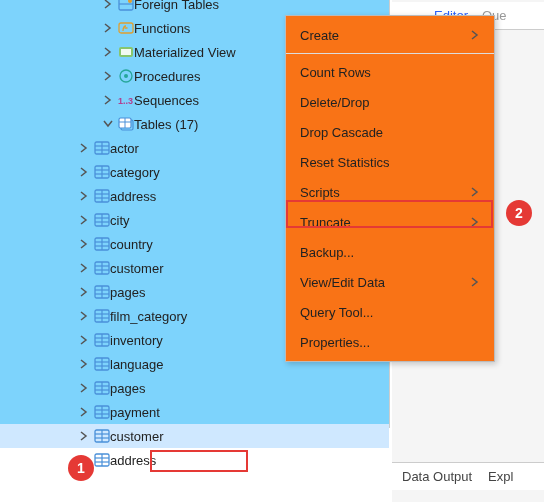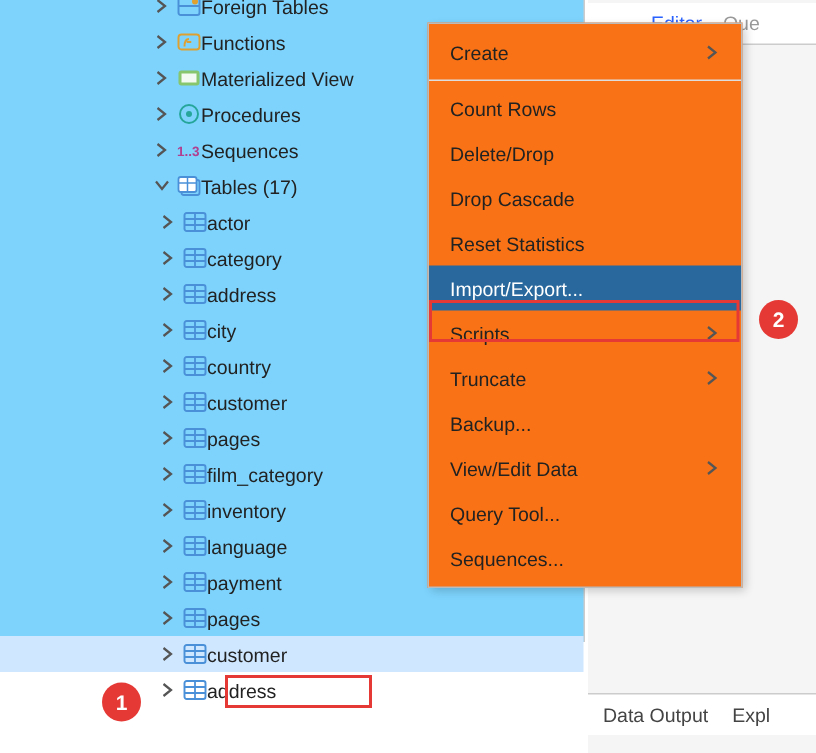--- a/index.html
+++ b/index.html
@@ -41,21 +41,21 @@
     margin-right: 0;
   }
   .tree-row .label {
     font-size: 13px;
     color: #222;
   }
   .tree-row.selected {
     background: #cfe8ff;
   }
   .indent-1 { padding-left: 100px; }
-  .indent-3 { padding-left: 104px; }
+  .indent-3 { padding-left: 76px; }
 
   
   svg { display: block; }
 
   
   .context-menu {
     position: absolute;
     left: 285px;
     top: 15px;
     width: 210px;
@@ -410,37 +410,37 @@
           </svg>
         </span>
         <span class="icon">
           <svg width="16" height="14" viewBox="0 0 16 14">
             <rect x="1" y="1" width="14" height="12" rx="1.5" fill="none" stroke="#4a90d9" stroke-width="1.3"></rect>
             <line x1="1" y1="5" x2="15" y2="5" stroke="#4a90d9" stroke-width="1.2"></line>
             <line x1="1" y1="9" x2="15" y2="9" stroke="#4a90d9" stroke-width="1.2"></line>
             <line x1="8" y1="1" x2="8" y2="13" stroke="#4a90d9" stroke-width="1.2"></line>
           </svg>
         </span>
+        <span class="label">pages</span>
+      </div>
+      <div class="tree-row indent-3">
+        <span class="chev">
+          <svg width="8" height="10" viewBox="0 0 8 10">
+            <path d="M1 1 L6 5 L1 9" stroke="#555" stroke-width="1.5" fill="none"></path>
+          </svg>
+        </span>
+        <span class="icon">
+          <svg width="16" height="14" viewBox="0 0 16 14">
+            <rect x="1" y="1" width="14" height="12" rx="1.5" fill="none" stroke="#4a90d9" stroke-width="1.3"></rect>
+            <line x1="1" y1="5" x2="15" y2="5" stroke="#4a90d9" stroke-width="1.2"></line>
+            <line x1="1" y1="9" x2="15" y2="9" stroke="#4a90d9" stroke-width="1.2"></line>
+            <line x1="8" y1="1" x2="8" y2="13" stroke="#4a90d9" stroke-width="1.2"></line>
+          </svg>
+        </span>
         <span class="label">payment</span>
-      </div>
-      <div class="tree-row indent-3">
-        <span class="chev">
-          <svg width="8" height="10" viewBox="0 0 8 10">
-            <path d="M1 1 L6 5 L1 9" stroke="#555" stroke-width="1.5" fill="none"></path>
-          </svg>
-        </span>
-        <span class="icon">
-          <svg width="16" height="14" viewBox="0 0 16 14">
-            <rect x="1" y="1" width="14" height="12" rx="1.5" fill="none" stroke="#4a90d9" stroke-width="1.3"></rect>
-            <line x1="1" y1="5" x2="15" y2="5" stroke="#4a90d9" stroke-width="1.2"></line>
-            <line x1="1" y1="9" x2="15" y2="9" stroke="#4a90d9" stroke-width="1.2"></line>
-            <line x1="8" y1="1" x2="8" y2="13" stroke="#4a90d9" stroke-width="1.2"></line>
-          </svg>
-        </span>
-        <span class="label">pages</span>
       </div>
       <div class="tree-row indent-3 selected">
         <span class="chev">
           <svg width="8" height="10" viewBox="0 0 8 10">
             <path d="M1 1 L6 5 L1 9" stroke="#555" stroke-width="1.5" fill="none"></path>
           </svg>
         </span>
         <span class="icon">
           <svg width="16" height="14" viewBox="0 0 16 14">
             <rect x="1" y="1" width="14" height="12" rx="1.5" fill="none" stroke="#4a90d9" stroke-width="1.3"></rect>
@@ -496,23 +496,20 @@
     </div>
     <div class="menu-item">
       <span>Delete/Drop</span>
     </div>
     <div class="menu-item">
       <span>Drop Cascade</span>
     </div>
     <div class="menu-item">
       <span>Reset Statistics</span>
     </div>
-    <div class="menu-item highlight">
-      <span>Import/Export...</span>
-    </div>
     <div class="menu-item">
       <span>Scripts</span>
       <span class="arrow">
         <svg width="8" height="10" viewBox="0 0 8 10">
           <path d="M1 1 L6 5 L1 9" stroke="#555" stroke-width="1.5" fill="none"></path>
         </svg>
       </span>
     </div>
     <div class="menu-item">
       <span>Truncate</span>
@@ -530,21 +527,21 @@
       <span class="arrow">
         <svg width="8" height="10" viewBox="0 0 8 10">
           <path d="M1 1 L6 5 L1 9" stroke="#555" stroke-width="1.5" fill="none"></path>
         </svg>
       </span>
     </div>
     <div class="menu-item">
       <span>Query Tool...</span>
     </div>
     <div class="menu-item">
-      <span>Sequences...</span>
+      <span>Properties...</span>
     </div>
   </div>
 
 <div class="highlight-box" style="left:150px; top:450px; width:98px; height:22px;"></div>
 
 <div class="highlight-box" style="left:286px; top:200px; width:207px; height:28px;"></div>
 
 <div class="badge" style="left:68px; top:455px;">1</div>
 <div class="badge" style="left:506px; top:200px;">2</div>
 

